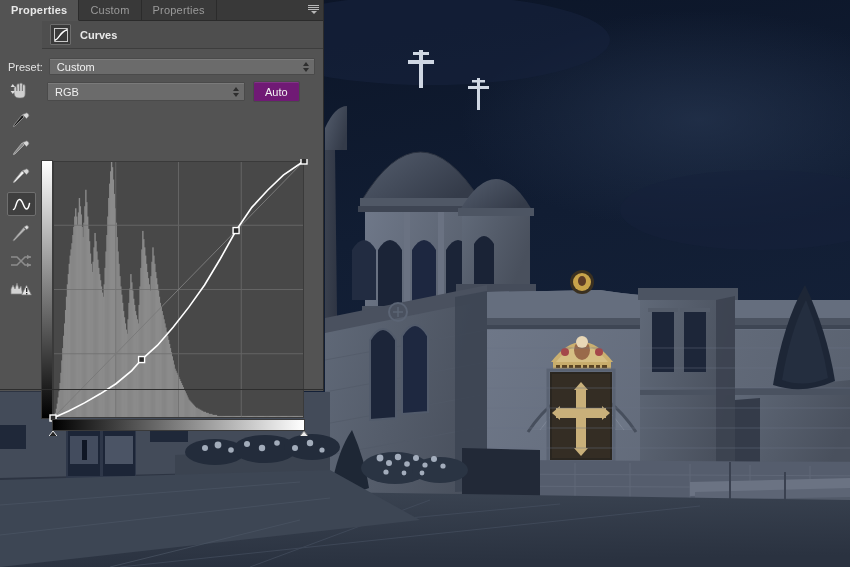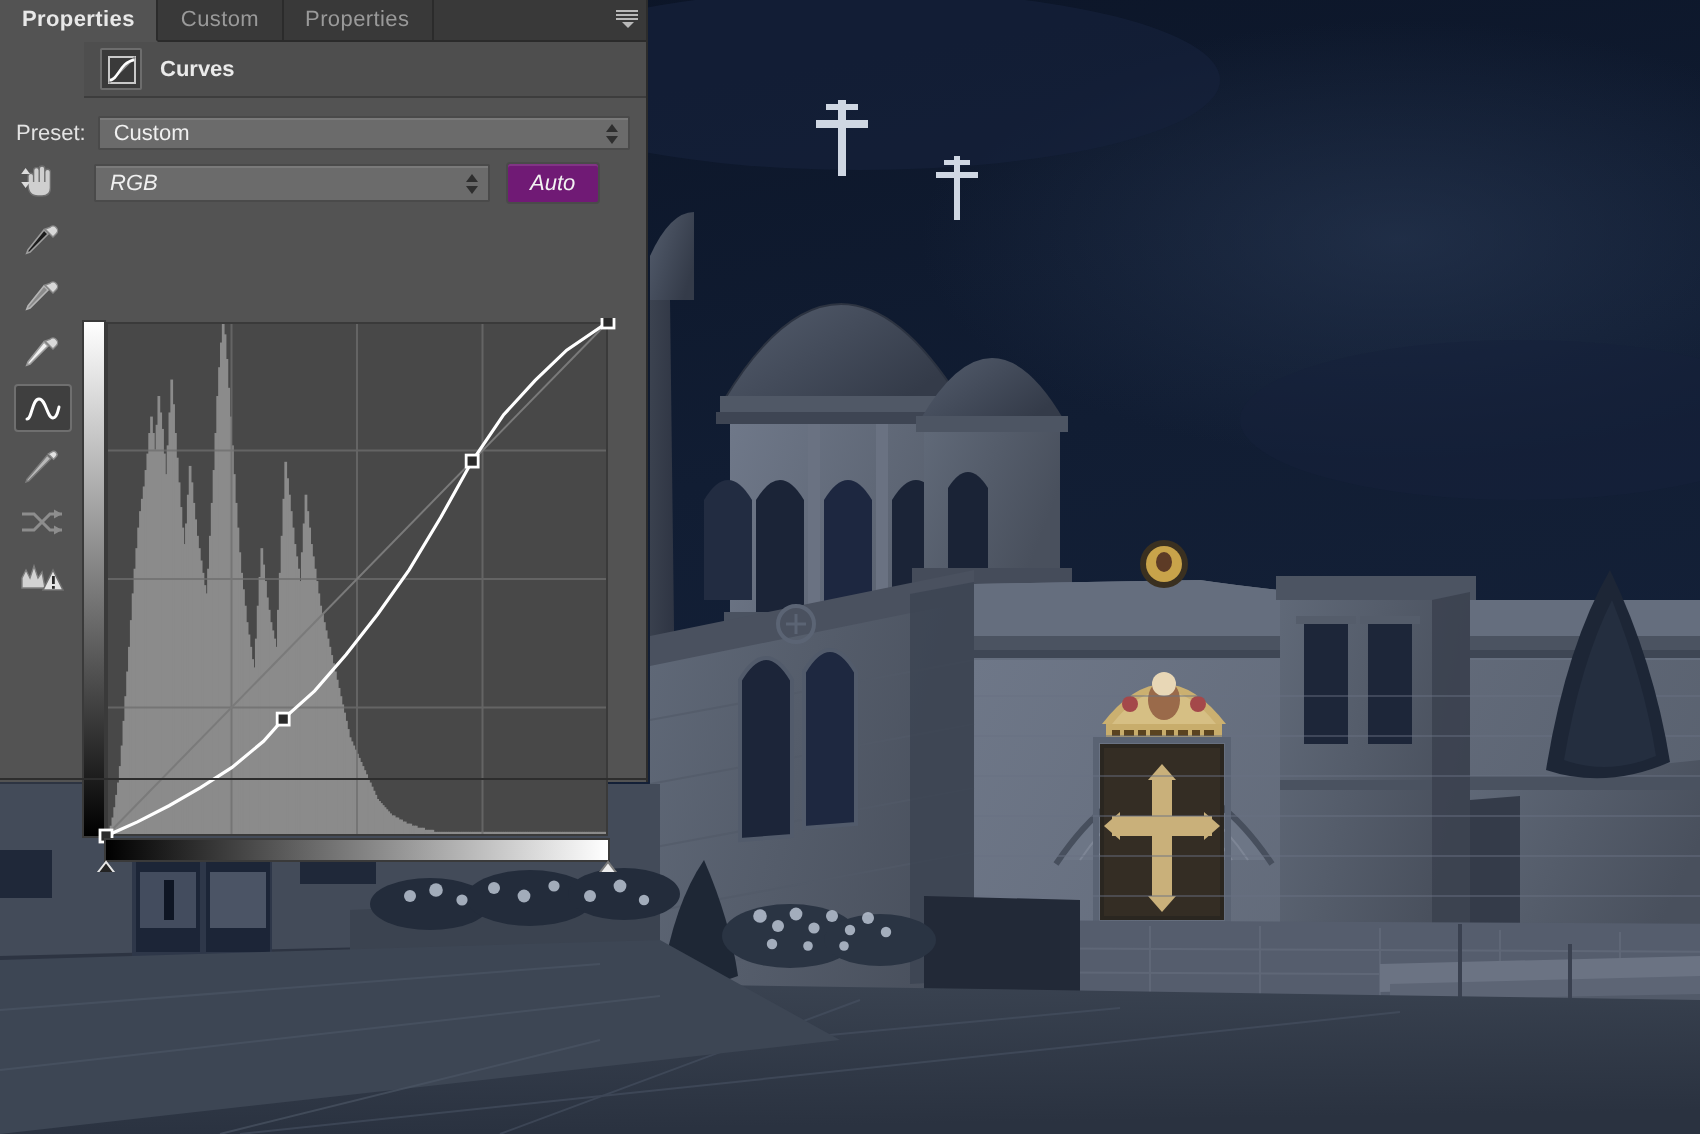--- a/index.html
+++ b/index.html
@@ -82,21 +82,21 @@
     position:absolute;right:5px;top:50%;transform:translateY(-50%);
     display:flex;flex-direction:column;gap:2px;
   }
   .combo .spin .up{width:0;height:0;border-left:3.5px solid transparent;border-right:3.5px solid transparent;border-bottom:4px solid #2e2e2e;}
   .combo .spin .dn{width:0;height:0;border-left:3.5px solid transparent;border-right:3.5px solid transparent;border-top:4px solid #2e2e2e;}
 
   #preset-combo{flex:1;}
 
   .row-channel{
     position:absolute;left:47px;top:33px;width:268px;height:19px;
-    display:flex;align-items:center;gap:8px;font-style:italic;
+    display:flex;align-items:center;gap:8px;
   }
   #channel-combo{width:198px;height:19px;}
   .btn{
     height:19px;padding:0 11px;background:#701a75;border:1px solid #4a4a4a;
     border-radius:2px;font-size:11px;color:#f2f2f2;display:flex;align-items:center;
     box-shadow:inset 0 1px 0 rgba(255,255,255,.12);cursor:pointer;
   }
 
   
   .toolcol{

